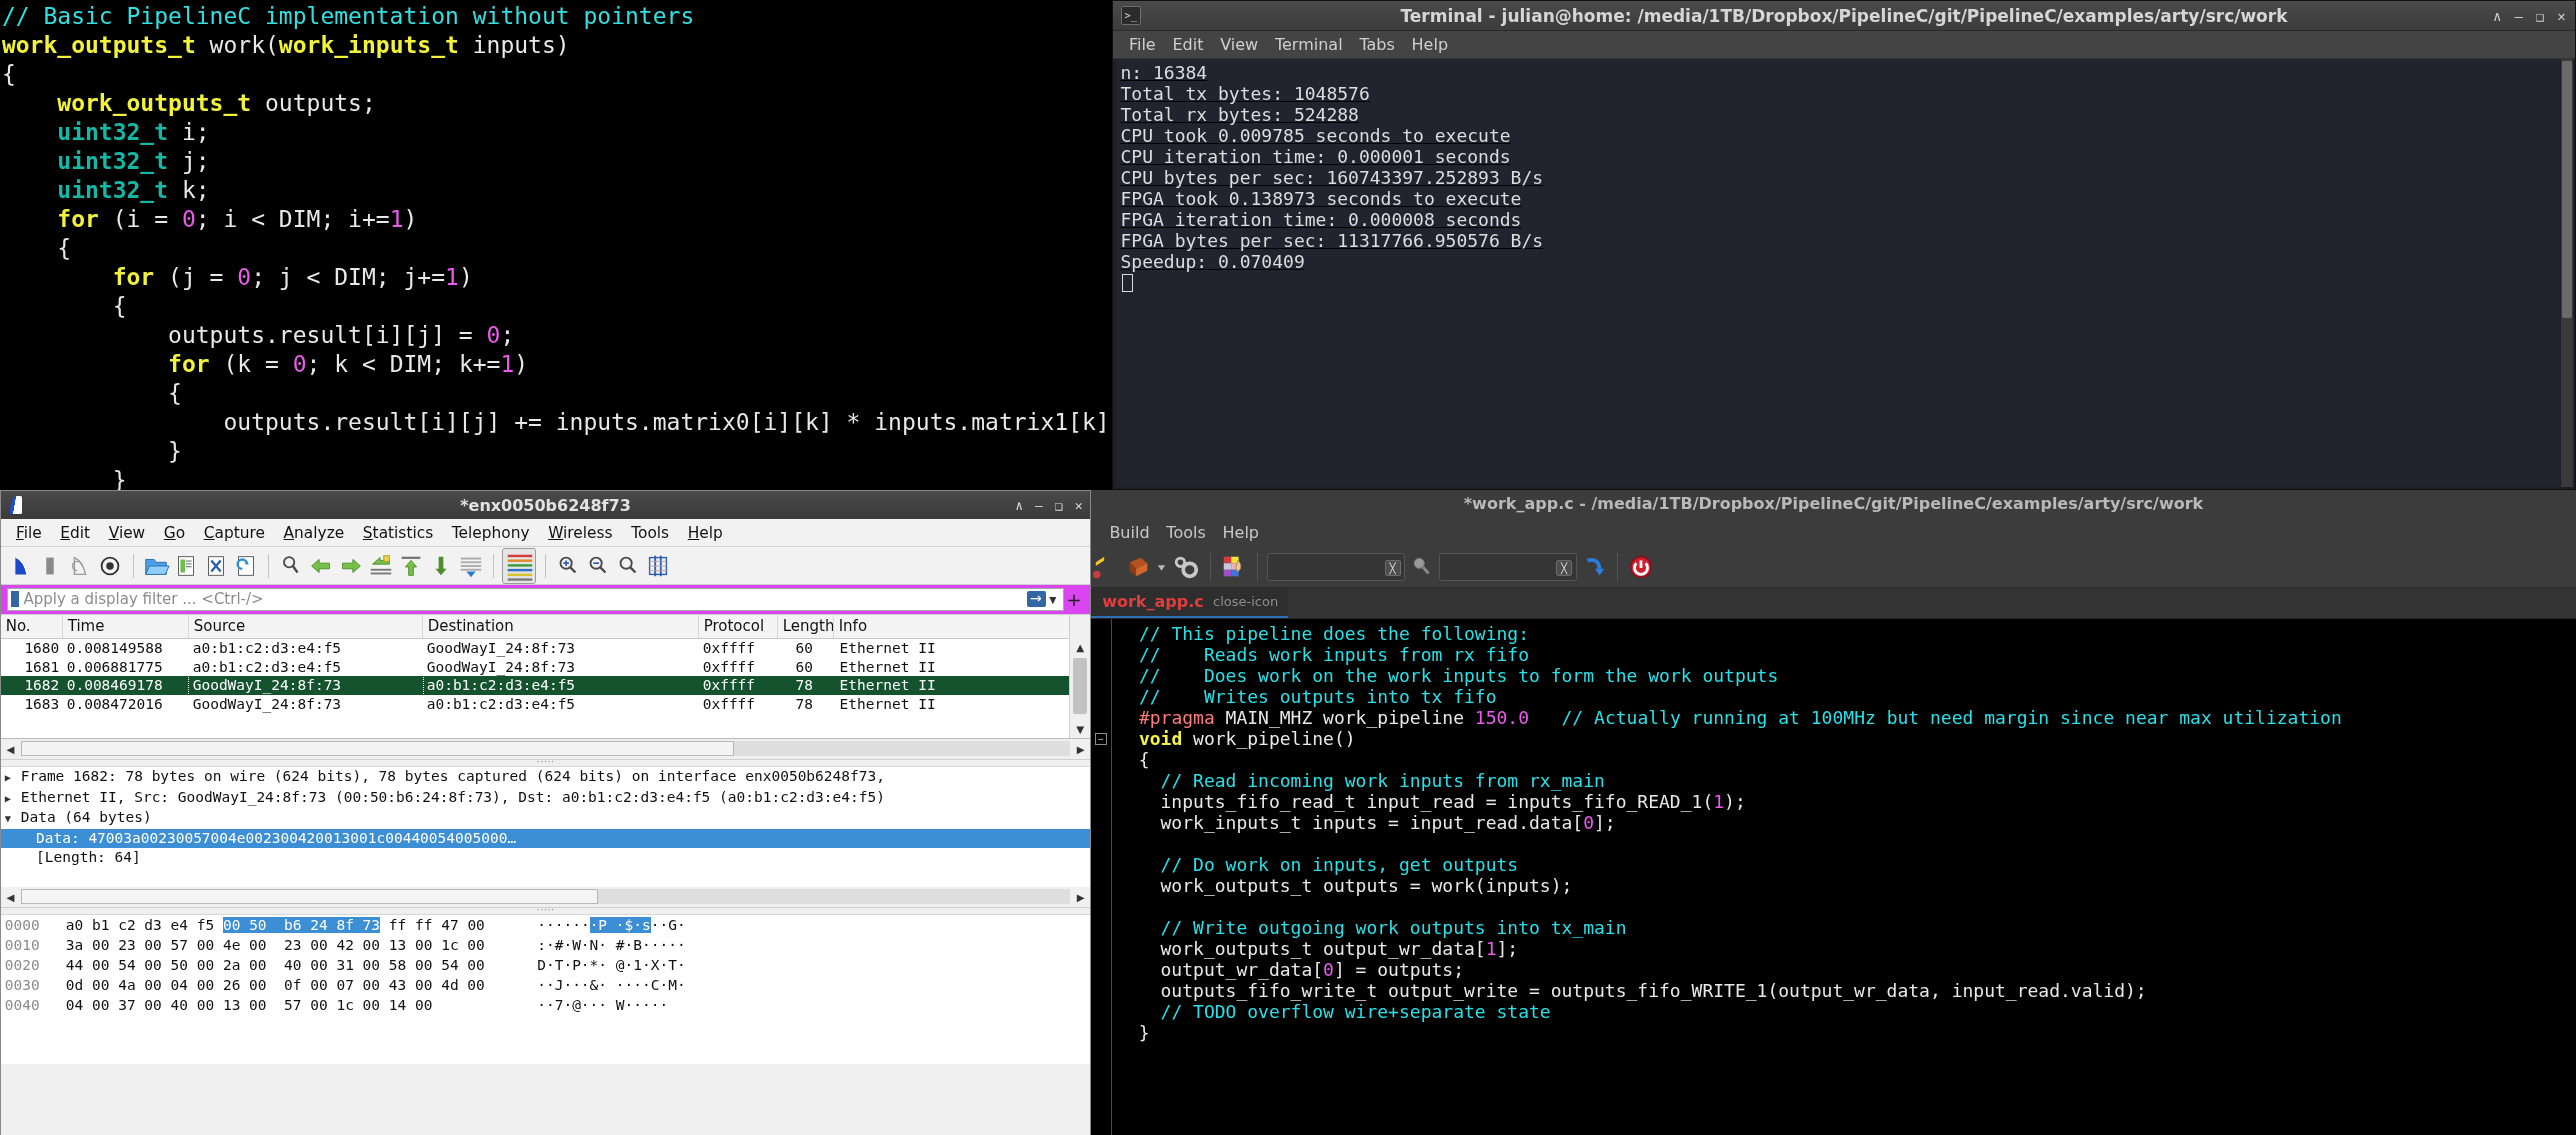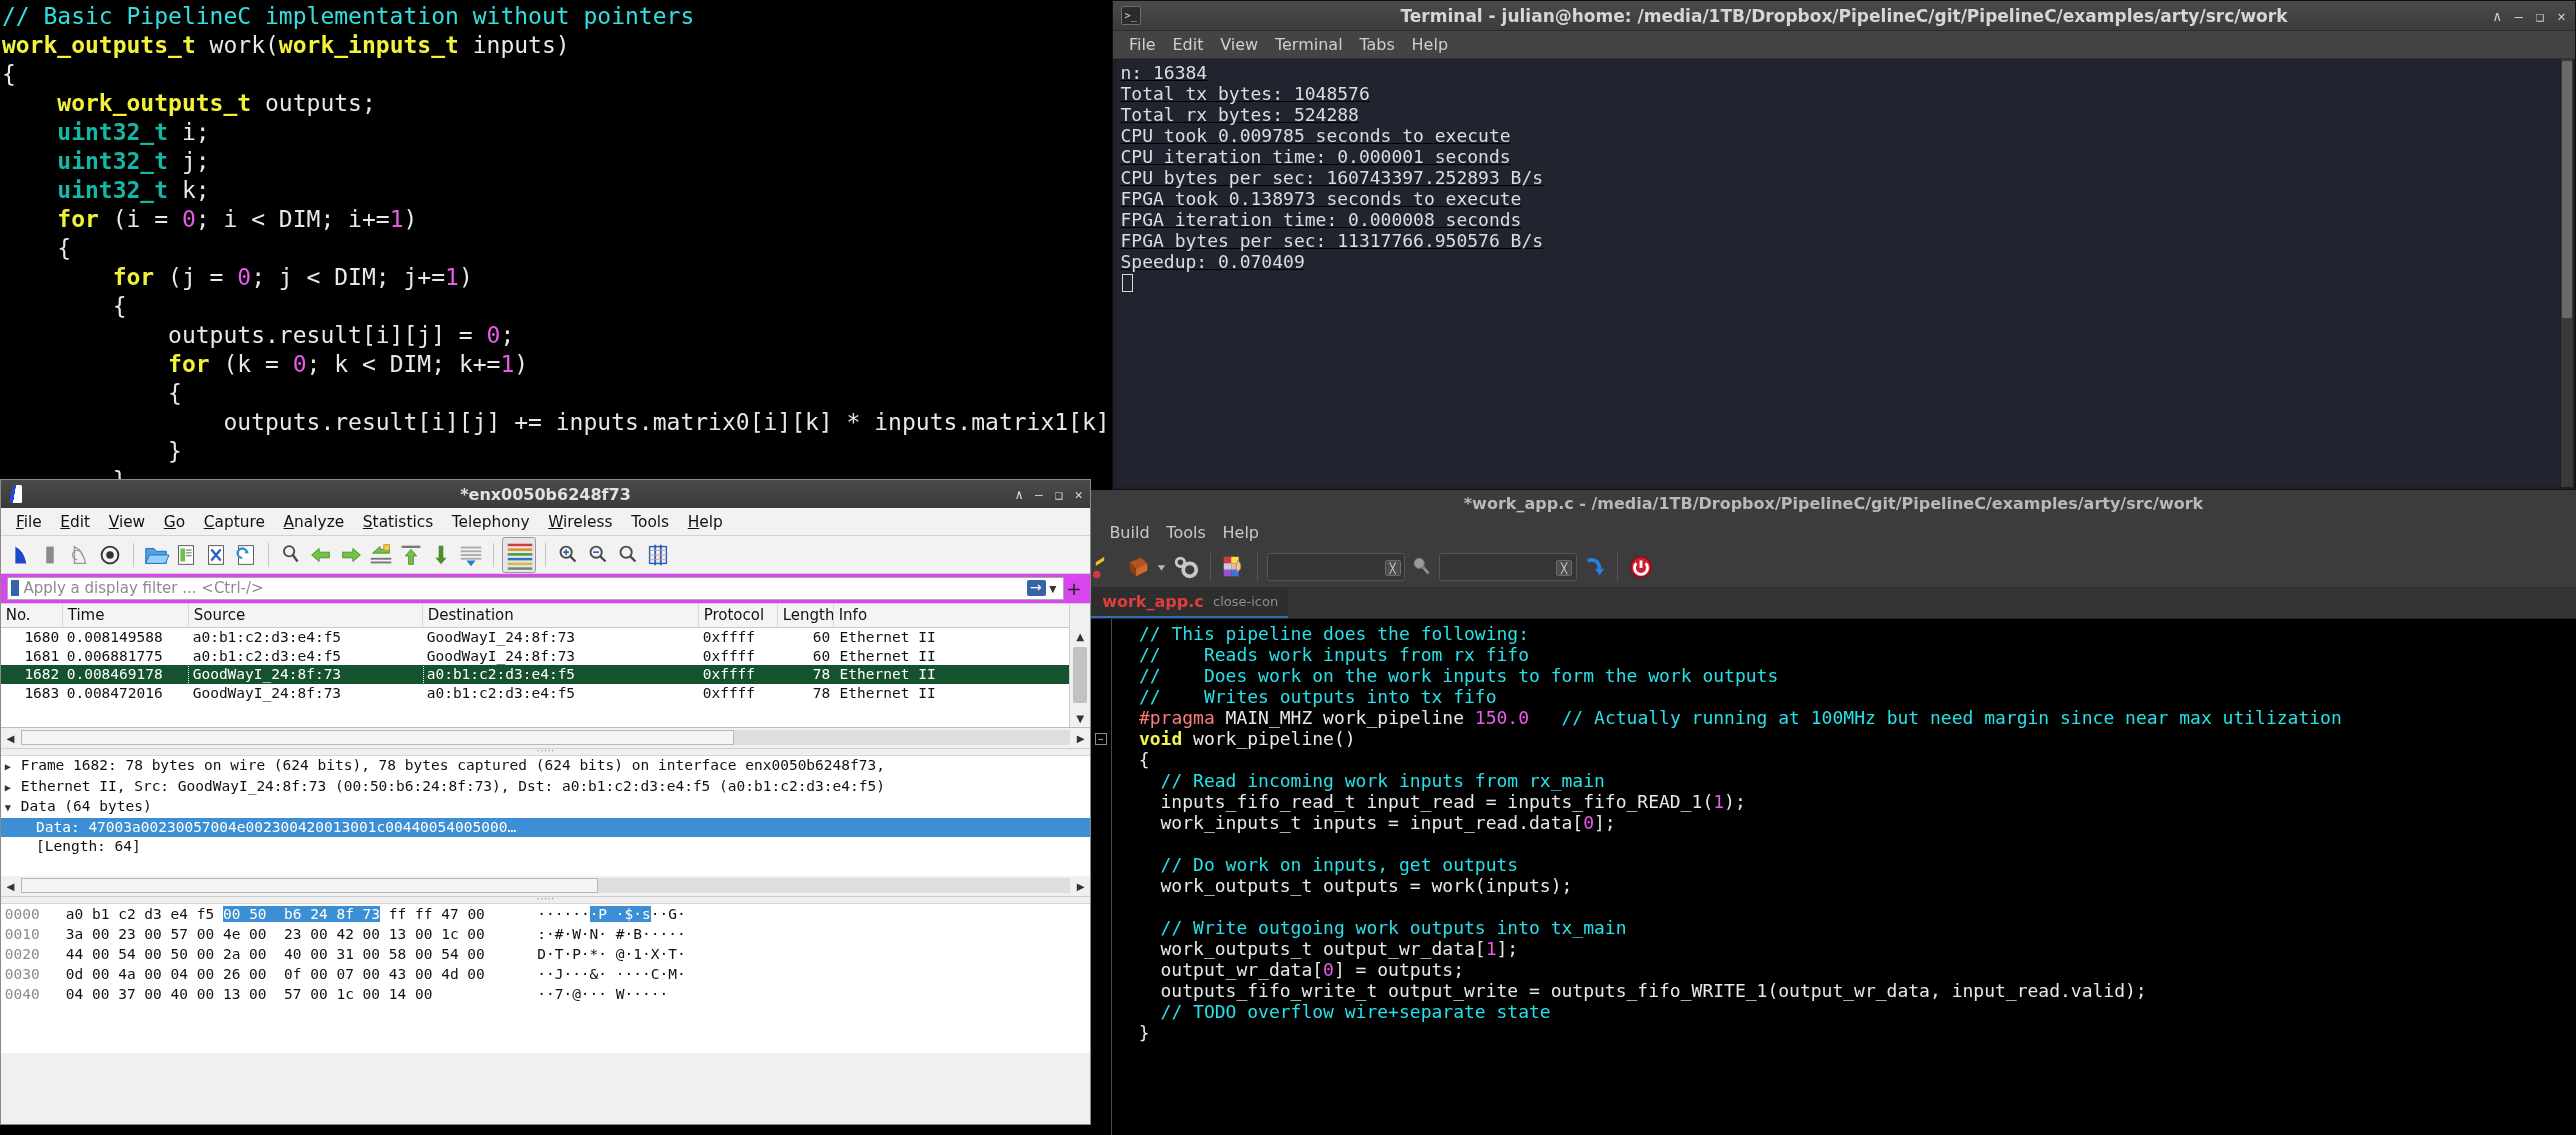--- a/index.html
+++ b/index.html
@@ -86,21 +86,21 @@
     position: absolute; left: 0.9px; right: 0.9px; top: 1.9px; height: 60%;
     background: #6a6a6a; border-radius: 1.9px;
   }
   .cursor-block {
     display: inline-block; width: 10.3px; height: 18px;
     border: 0.9px solid #d9d9d9; vertical-align: -2.8px; margin-left: 1.9px;
   }
 
   
   #wireshark {
-    position: absolute; left: 0; top: 479px; width: 1091px; height: 646px;
+    position: absolute; left: 0; top: 490px; width: 1091px; height: 646px;
     background: #f0f0f0; border: 0.9px solid #8a8a8a;
     font-family: "DejaVu Sans", sans-serif;
   }
   .ws-titlebar {
     height: 28px; background: linear-gradient(#4a4a4a, #3a3a3a);
     display: flex; align-items: center; position: relative;
   }
   .ws-title {
     position: absolute; left: 0; right: 0; text-align: center;
     font-size: 16px; font-weight: bold; color: #e2e2e2;
@@ -178,21 +178,21 @@
     line-height: 18.7px;
   }
   .ws-row.sel { background: #14532d; }
   .ws-row.sel div { color: #ffffff; }
   .ws-row.sel div.focuscell { outline: 0.9px dotted #ffffff; outline-offset: -0.9px; }
   .c-no   { width: 62px; text-align: right; padding-right: 3.7px; }
   .c-time { width: 126px; padding-left: 3.7px; }
   .c-src  { width: 234px; padding-left: 3.7px; }
   .c-dst  { width: 276px; padding-left: 3.7px; }
   .c-proto{ width: 79px; padding-left: 3.7px; }
-  .c-len  { width: 56px; text-align: right; padding-right: 3.7px; }
+  .c-len  { width: 56px; text-align: center; padding-right: 3.7px; }
   .c-info { flex: 1; padding-left: 5.6px; }
 
   .ws-vscroll {
     position: absolute; right: 0; top: 0; bottom: 0; width: 20.6px;
     background: #f0f0f0; border-left: 0.9px solid #cfcfcf;
   }
   .ws-vscroll .arrowup, .ws-vscroll .arrowdn {
     position:absolute; left:0; right:0; height: 17px; text-align:center;
     font-size: 10.3px; color:#333; line-height: 17px;
   }

